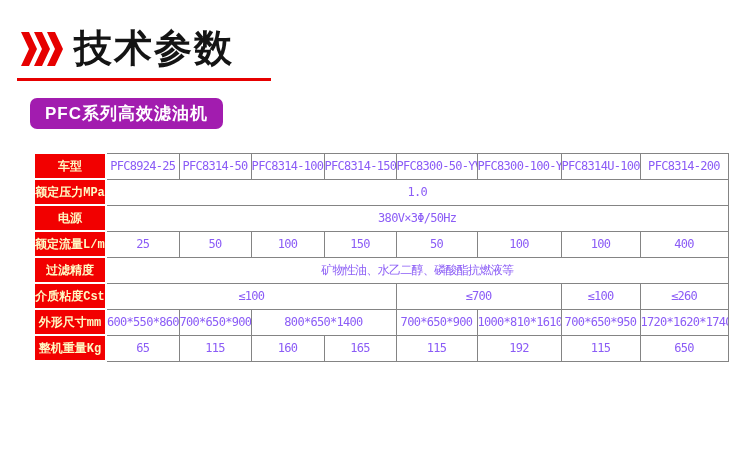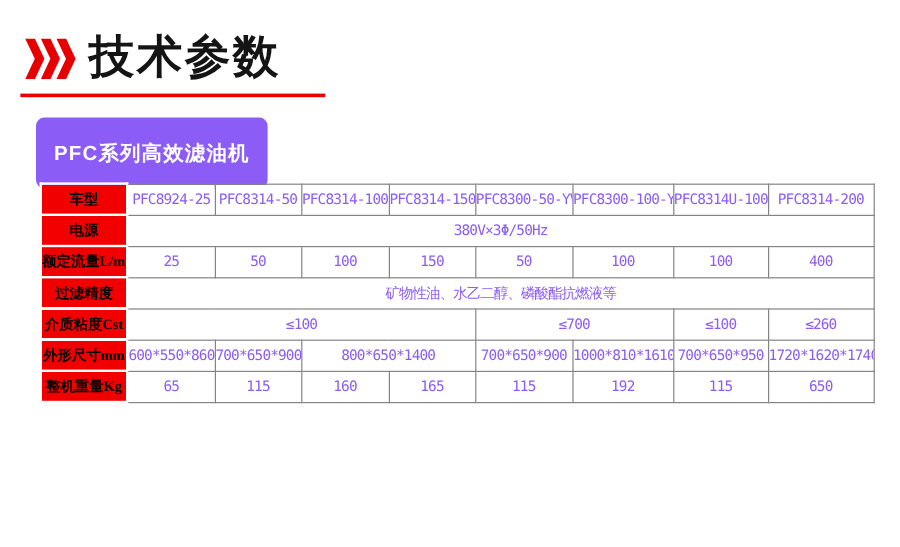--- a/index.html
+++ b/index.html
@@ -9,33 +9,33 @@
   
   .title-wrap{position:absolute;left:20px;top:28px;width:300px;}
   .title-row{display:flex;align-items:center;gap:10px;}
   .chevrons{width:44px;height:34px;flex:0 0 auto;}
   .section-title{font-size:38px;font-weight:bold;color:#141414;letter-spacing:2px;
                  font-family:"Liberation Sans",sans-serif;line-height:1.1;}
   .title-underline{margin-top:8px;margin-left:-3px;width:254px;height:3px;background:#e60000;}
 
   
   .badge{position:absolute;left:30px;top:98px;height:31px;display:inline-flex;align-items:center;
-         background:#8b5cf6;color:#ffffff;font-size:17px;font-weight:bold;
-         padding:14px 15px;border-radius:7px;letter-spacing:1px;}
+         background:#a21caf;color:#ffffff;font-size:17px;font-weight:bold;
+         padding:0 15px;border-radius:7px;letter-spacing:1px;}
 
   
   .spec-table{position:absolute;left:33px;top:152px;border-collapse:collapse;table-layout:fixed;
               width:694px;}
   .spec-table td{height:24px;text-align:center;vertical-align:middle;white-space:nowrap;
                  border:1px solid #848484;padding:0;overflow:hidden;}
   .spec-table td.cell{font-family:"DejaVu Sans Mono","Liberation Mono",monospace;
                       font-size:12px;letter-spacing:-0.7px;color:#8b5cf6;background:#ffffff;}
-  .spec-table td.label{background:#f20000;color:#000000;font-weight:bold;font-size:12px;
+  .spec-table td.label{background:#f20000;color:#fef9c3;font-weight:bold;font-size:12px;
                        border:2px solid #ffffff;letter-spacing:0;
-                       font-family:Liberation Serif, serif;}
+                       font-family:Liberation Mono, monospace;}
 </style>
 </head>
 <body>
 
 <div class="page">
 
   <div class="title-wrap">
     <div class="title-row">
       <svg class="chevrons" viewBox="0 0 44 34">
         <path d="M1 0 L9 0 L17 17 L9 34 L1 34 L9 17 Z" fill="#e60000"></path>
@@ -65,20 +65,24 @@
         <tr>
           <td class="label">车型</td>
           <td class="cell">PFC8924-25</td>
           <td class="cell">PFC8314-50</td>
           <td class="cell">PFC8314-100</td>
           <td class="cell">PFC8314-150</td>
           <td class="cell">PFC8300-50-YV</td>
           <td class="cell">PFC8300-100-YV</td>
           <td class="cell">PFC8314U-100</td>
           <td class="cell">PFC8314-200</td>
+        </tr>
+        <tr>
+          <td class="label">额定压力MPa</td>
+          <td class="cell" colspan="8">1.0</td>
         </tr>
         <tr>
           <td class="label">电源</td>
           <td class="cell" colspan="8">380V×3Φ/50Hz</td>
         </tr>
         <tr>
           <td class="label">额定流量L/min</td>
           <td class="cell">25</td>
           <td class="cell">50</td>
           <td class="cell">100</td>

